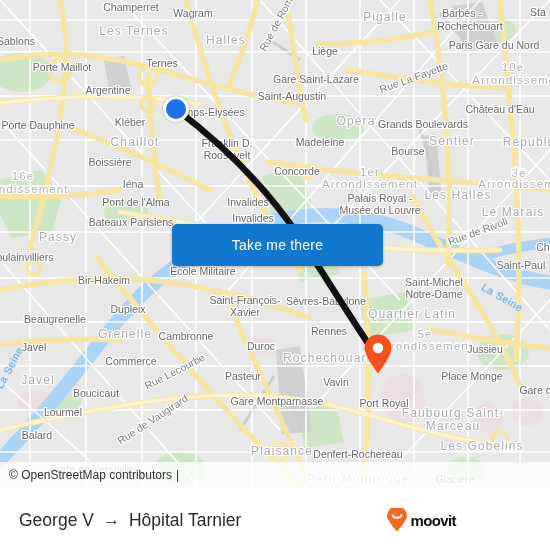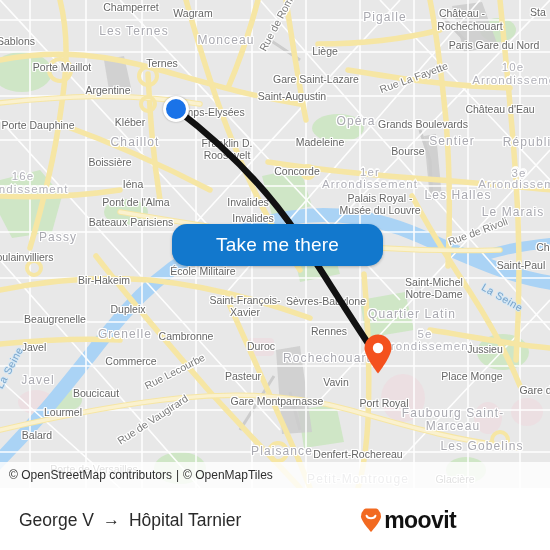--- a/index.html
+++ b/index.html
@@ -47,23 +47,23 @@
     box-sizing:border-box;
     box-shadow:0 0 2px rgba(0,0,0,.35);
   }
   
   #dest-pin{position:absolute;width:30px;height:40px;}
 
   
   #cta{
     position:absolute;
     left:172px;top:224px;width:211px;height:42px;
-    background:#1278cd;border-radius:15px;
+    background:#1278cd;border-radius:5px;
     display:flex;align-items:center;justify-content:center;
-    color:#fff;font-size:19px;letter-spacing:.2px;
+    color:#fff;font-size:14px;letter-spacing:.2px;
     box-shadow:0 1px 3px rgba(0,0,0,.25);
     cursor:pointer;
   }
 
   
   #attrib{
     position:absolute;left:0;top:462px;width:550px;height:26px;
     background:rgba(255,255,255,.80);
     display:flex;align-items:center;
     font-size:12px;color:#2f2f2f;
@@ -77,21 +77,21 @@
     background:#fff;display:flex;align-items:center;
     border-top:1px solid #ffffff;
   }
   #route-title{
     margin-left:19px;font-size:17.5px;color:#2a2a2a;
     display:flex;align-items:center;gap:9px;white-space:nowrap;
   }
   #route-title .arrow{font-size:17px;color:#2a2a2a;}
   #brand{position:absolute;right:16px;top:50%;transform:translateY(-50%);
     display:flex;align-items:center;gap:2px;}
-  #brand .word{font-size:23px;font-weight:bold;color:#111;letter-spacing:-.6px;}
+  #brand .word{font-size:15px;font-weight:bold;color:#111;letter-spacing:-.6px;}
 </style>
 </head>
 <body>
 
 <div id="app">
 
   <div id="map">
 
     <svg class="base" viewBox="0 0 550 488">
       <defs>
@@ -204,28 +204,28 @@
           <circle cx="34" cy="268" r="7"></circle>
         </g>
       </g>
     </svg>
 
     <div id="labels">
         <div class="lbl poi" style="left: 131px; top: 8px;">Champerret</div>
         <div class="lbl poi" style="left: 193px; top: 14px;">Wagram</div>
         <div class="lbl road" style="left: 278px; top: 22px; transform: translate(-50%, -50%) rotate(-62deg);">Rue de Rome</div>
         <div class="lbl area" style="left: 385px; top: 18px;">Pigalle</div>
-        <div class="lbl poi" style="left: 462px; top: 14px;">Château -</div>
+        <div class="lbl poi" style="left: 462px; top: 14px;">Barbès -</div>
         <div class="lbl poi" style="left: 470px; top: 27px;">Rochechouart</div>
         <div class="lbl poi" style="left: 538px; top: 13px;">Sta</div>
         <div class="lbl area" style="left: 134px; top: 32px;">Les Ternes</div>
         <div class="lbl poi" style="left: 325px; top: 52px;">Liège</div>
         <div class="lbl poi" style="left: 494px; top: 46px;">Paris Gare du Nord</div>
         <div class="lbl poi" style="left: 16px; top: 42px;">Sablons</div>
-        <div class="lbl area" style="left: 226px; top: 41px;">Monceau</div>
+        <div class="lbl area" style="left: 226px; top: 41px;">Halles</div>
         <div class="lbl poi" style="left: 62px; top: 68px; text-align: right;">Porte Maillot</div>
         <div class="lbl poi" style="left: 162px; top: 64px;">Ternes</div>
         <div class="lbl poi" style="left: 316px; top: 80px;">Gare Saint-Lazare</div>
         <div class="lbl road" style="left: 414px; top: 78px; transform: translate(-50%, -50%) rotate(-20deg);">Rue La Fayette</div>
         <div class="lbl area2" style="left: 513px; top: 67px;">10e</div>
         <div class="lbl area2" style="left: 518px; top: 80px;">Arrondissemen</div>
         <div class="lbl poi" style="left: 108px; top: 91px;">Argentine</div>
         <div class="lbl poi" style="left: 292px; top: 97px;">Saint-Augustin</div>
         <div class="lbl poi" style="left: 500px; top: 110px;">Château d'Eau</div>
         <div class="lbl poi" style="left: 205px; top: 113px;">Champs-Elysées</div>
@@ -320,21 +320,20 @@
       </svg>
     </div>
 
     <div id="cta">
       <span>Take me there</span>
     </div>
 
     <div id="attrib">
       <span>© OpenStreetMap contributors</span>
       <span class="sep">|</span>
-      <span>© OpenMapTiles</span>
     </div>
   </div>
 
   <div id="footer">
     <div id="route-title">
       <span>George V</span>
       <span class="arrow">→</span>
       <span>Hôpital Tarnier</span>
     </div>
 

